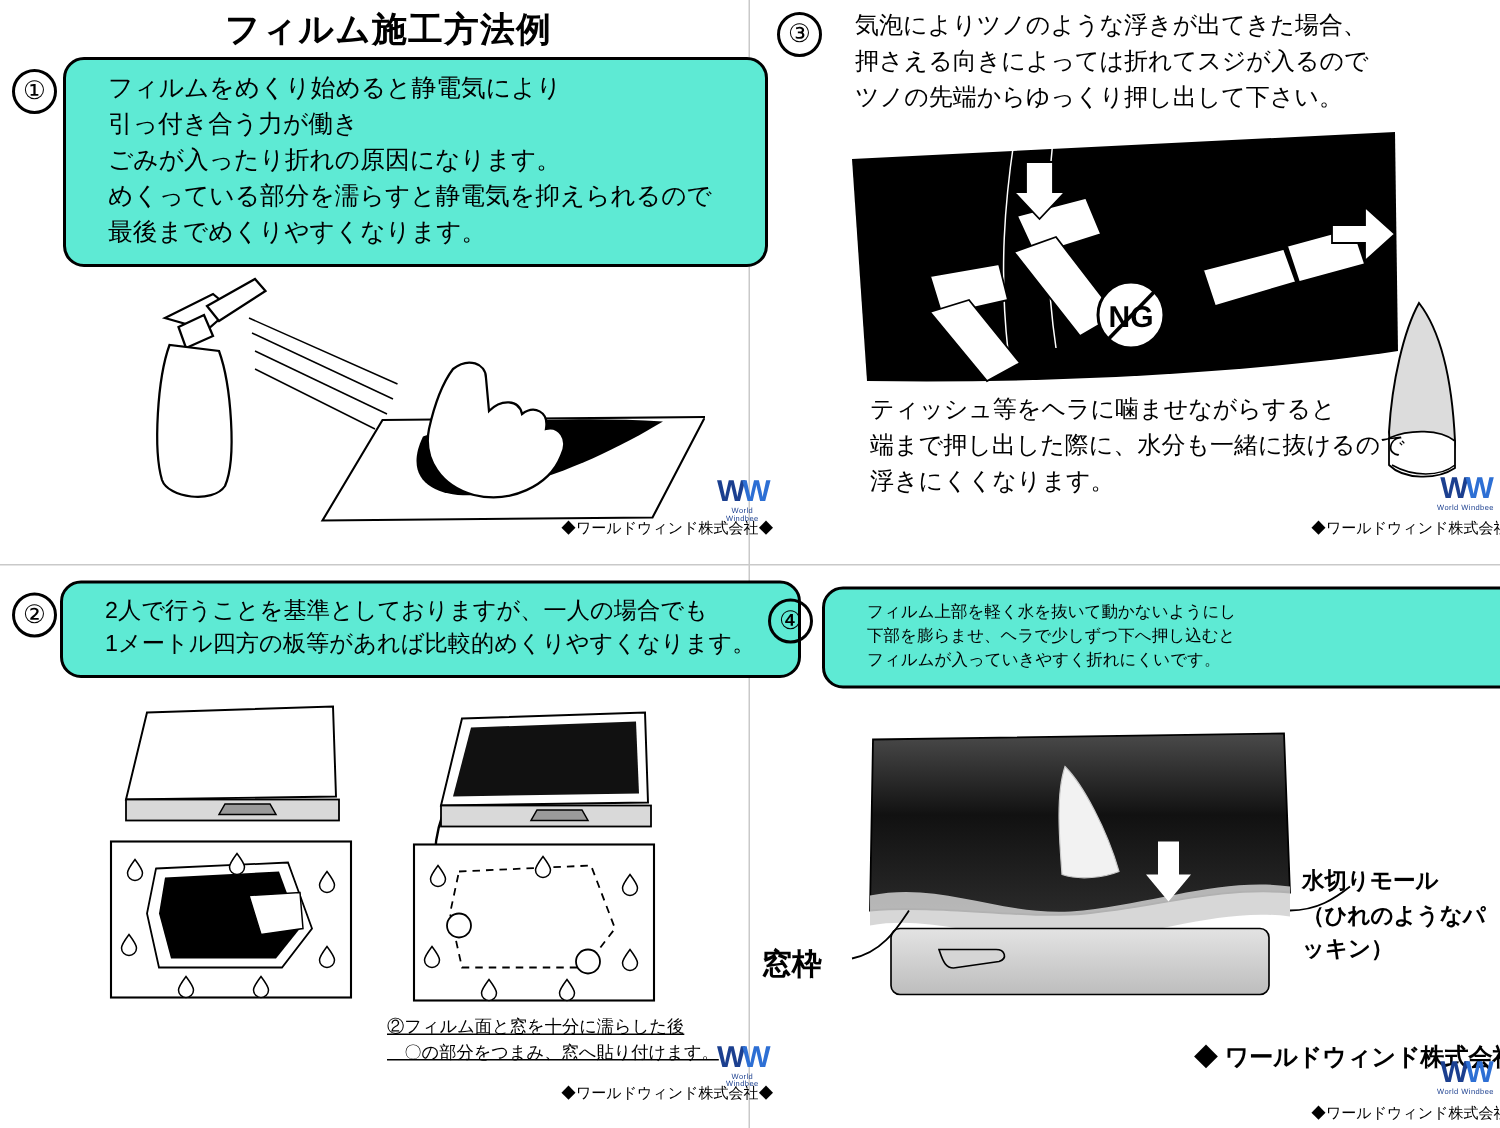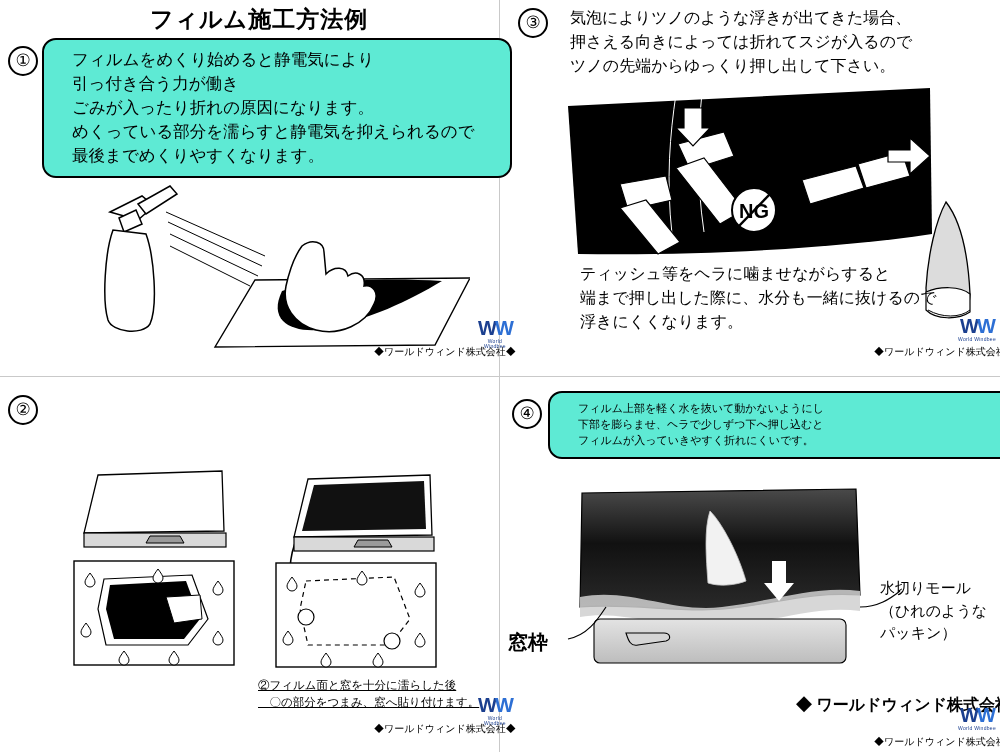--- a/index.html
+++ b/index.html
@@ -86,24 +86,23 @@
     line-height: 1.45;
     white-space: pre-line;
   }
   .label-text {
     position: absolute;
     font-size: 20px;
     font-weight: bold;
     white-space: pre-line;
   }
   .label-text.norm {
-    font-weight: normal;
+    font-weight: bold;
     font-size: 15px;
     line-height: 1.5;
-    margin-left: 12px;
   }
   .credit {
     position: absolute;
     font-size: 10px;
     font-weight: normal;
     white-space: nowrap;
   }
   .credit.big {
     font-size: 16px;
     font-weight: bold;
@@ -178,20 +177,22 @@
     <div class="logo" style="left:478px; top:318px;">
       <div class="ww">W<span class="blue">W</span></div>
       <div class="sub">World Windbee</div>
     </div>
   </div>
 
   <div class="quadrant" id="q2">
 
     <div class="circle-num" style="left:8px; top:18px;">②</div>
 
+    <div class="callout" style="left:40px; top:10px; width:434px; font-size:15.5px;">2人で行うことを基準としておりますが、一人の場合でも
+1メートル四方の板等があれば比較的めくりやすくなります。</div>
 
     <svg class="abs-svg" style="left:62px; top:92px;" width="190" height="200" viewBox="0 0 190 200">
 
       <polygon points="36,6 160,2 162,62 22,64" fill="#fff" stroke="#000" stroke-width="1.3"></polygon>
       <rect x="22" y="64" width="142" height="14" fill="#d9d9d9" stroke="#000" stroke-width="1.2"></rect>
       <path d="M88,67 L118,67 L122,74 L84,74 Z" fill="#9a9a9a" stroke="#000" stroke-width="1"></path>
 
       <rect x="12" y="92" width="160" height="104" fill="#fff" stroke="#000" stroke-width="1.4"></rect>
 
       <polygon points="42,110 130,106 146,150 126,176 44,176 36,140" fill="#fff" stroke="#000" stroke-width="1.2"></polygon>

